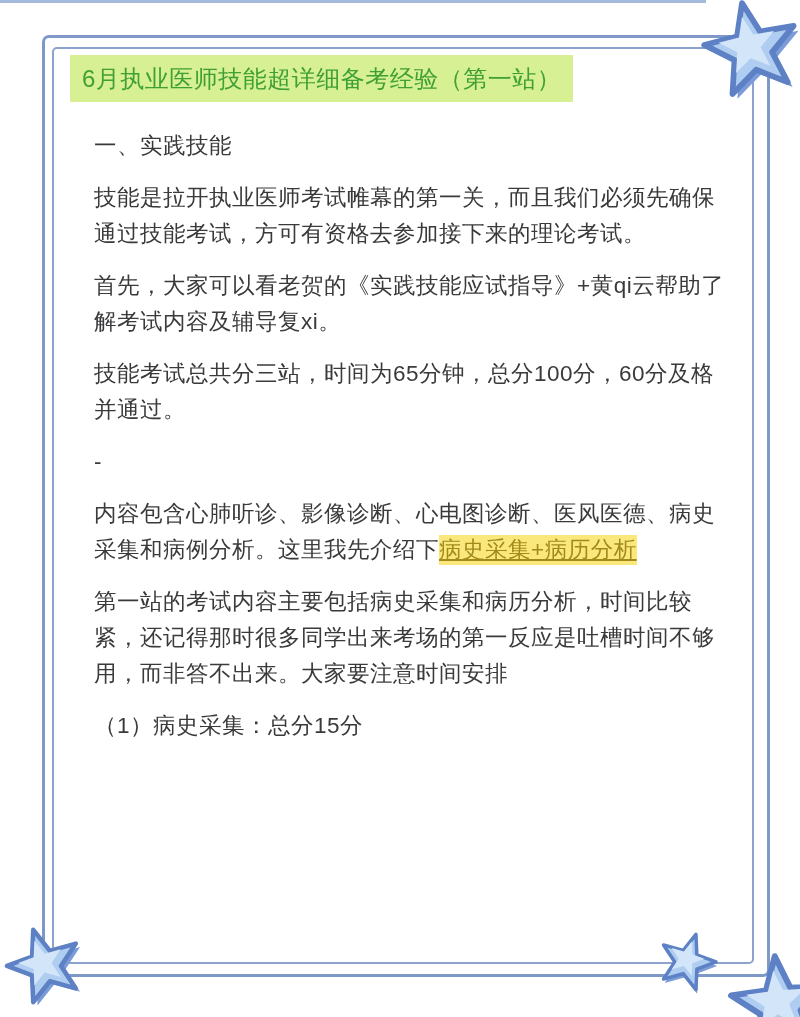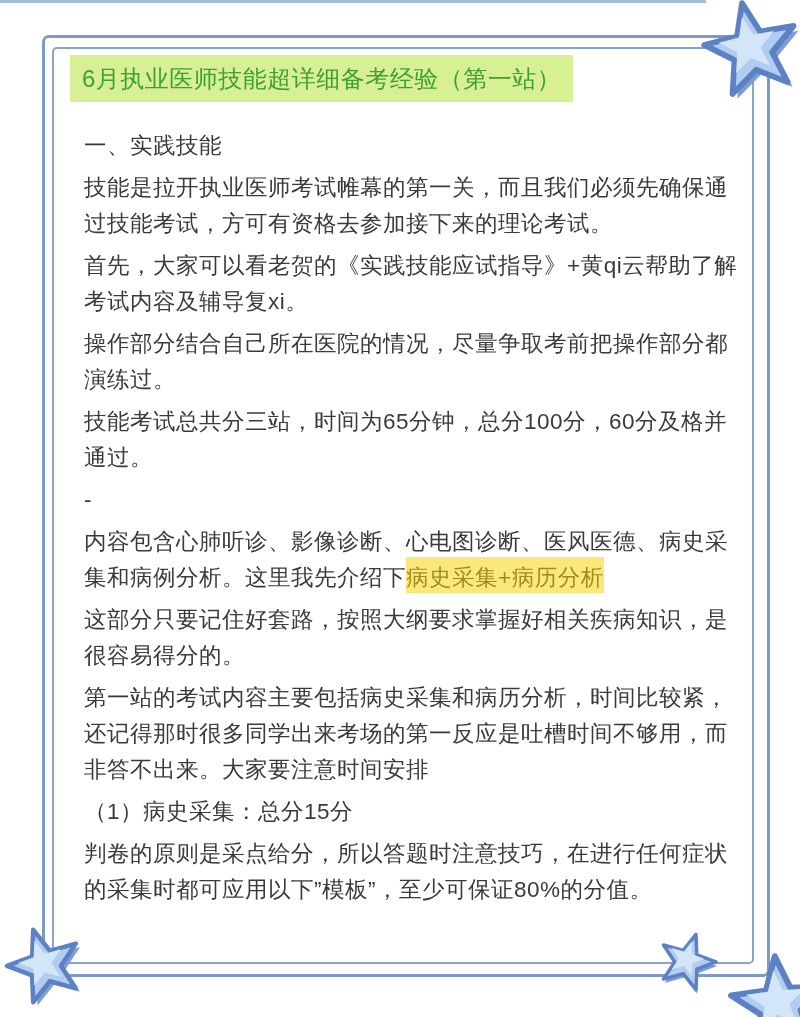--- a/index.html
+++ b/index.html
@@ -51,25 +51,26 @@
   .title-wrap{margin:0 0 26px -8px;}
   .title{
     display:inline-block;
     background:var(--title-highlight);
     color:var(--title-text-green);
     font-size:24px;line-height:29px;
     padding:9px 12px;
     font-weight:400;
     text-align:right;
   }
-  .para{margin:6px;}
+  .para{margin:16px;}
   .hl{
     background:var(--inline-highlight);
     color:var(--inline-highlight-text);
-    padding:8px 0 3px;
+    padding:2px 0 3px;
+    text-decoration:underline;
   }
   .star{position:absolute;z-index:5;pointer-events:none;}
 </style>
 </head>
 <body style="--border-blue: #7e99c8; --border-blue-inner: #8ba3cd; --title-text-green: #41a035; --title-highlight: #d6f093; --inline-highlight: #fbe87d; --inline-highlight-text: #a38b1b; --body-text: #3a3a3c; --star-fill: #aecdf1; --star-outline: #5d81c4; --star-shadow: #7b9cd8; --star-highlight: #d3e5f9; --top-streak: #a4bade;">
 
 <div id="page">
 
   <div class="top-streak"></div>
   <div class="outer-border"></div>
@@ -99,24 +100,21 @@
   </svg>
 
   <div class="content">
     <div class="title-wrap">
       <span class="title">6月执业医师技能超详细备考经验（第一站）</span>
     </div>
     <div>
         <div class="para"><span>一、实践技能</span></div>
         <div class="para"><span>技能是拉开执业医师考试帷幕的第一关，而且我们必须先确保通过技能考试，方可有资格去参加接下来的理论考试。</span></div>
         <div class="para"><span>首先，大家可以看老贺的《实践技能应试指导》+黄qi云帮助了解考试内容及辅导复xi。</span></div>
-        <div class="para"><span>操作部分结合自己所在医院的情况，尽量争取考前把操作部分都演练过。</span></div>
         <div class="para"><span>技能考试总共分三站，时间为65分钟，总分100分，60分及格并通过。</span></div>
         <div class="para"><span>-</span></div>
         <div class="para"><span>内容包含心肺听诊、影像诊断、心电图诊断、医风医德、病史采集和病例分析。这里我先介绍下</span><span class="hl">病史采集+病历分析</span></div>
-        <div class="para"><span>这部分只要记住好套路，按照大纲要求掌握好相关疾病知识，是很容易得分的。</span></div>
         <div class="para"><span>第一站的考试内容主要包括病史采集和病历分析，时间比较紧，还记得那时很多同学出来考场的第一反应是吐槽时间不够用，而非答不出来。大家要注意时间安排</span></div>
         <div class="para"><span>（1）病史采集：总分15分</span></div>
-        <div class="para"><span>判卷的原则是采点给分，所以答题时注意技巧，在进行任何症状的采集时都可应用以下”模板”，至少可保证80%的分值。</span></div>
       </div>
   </div>
 
 </div>
 
 </body></html>

